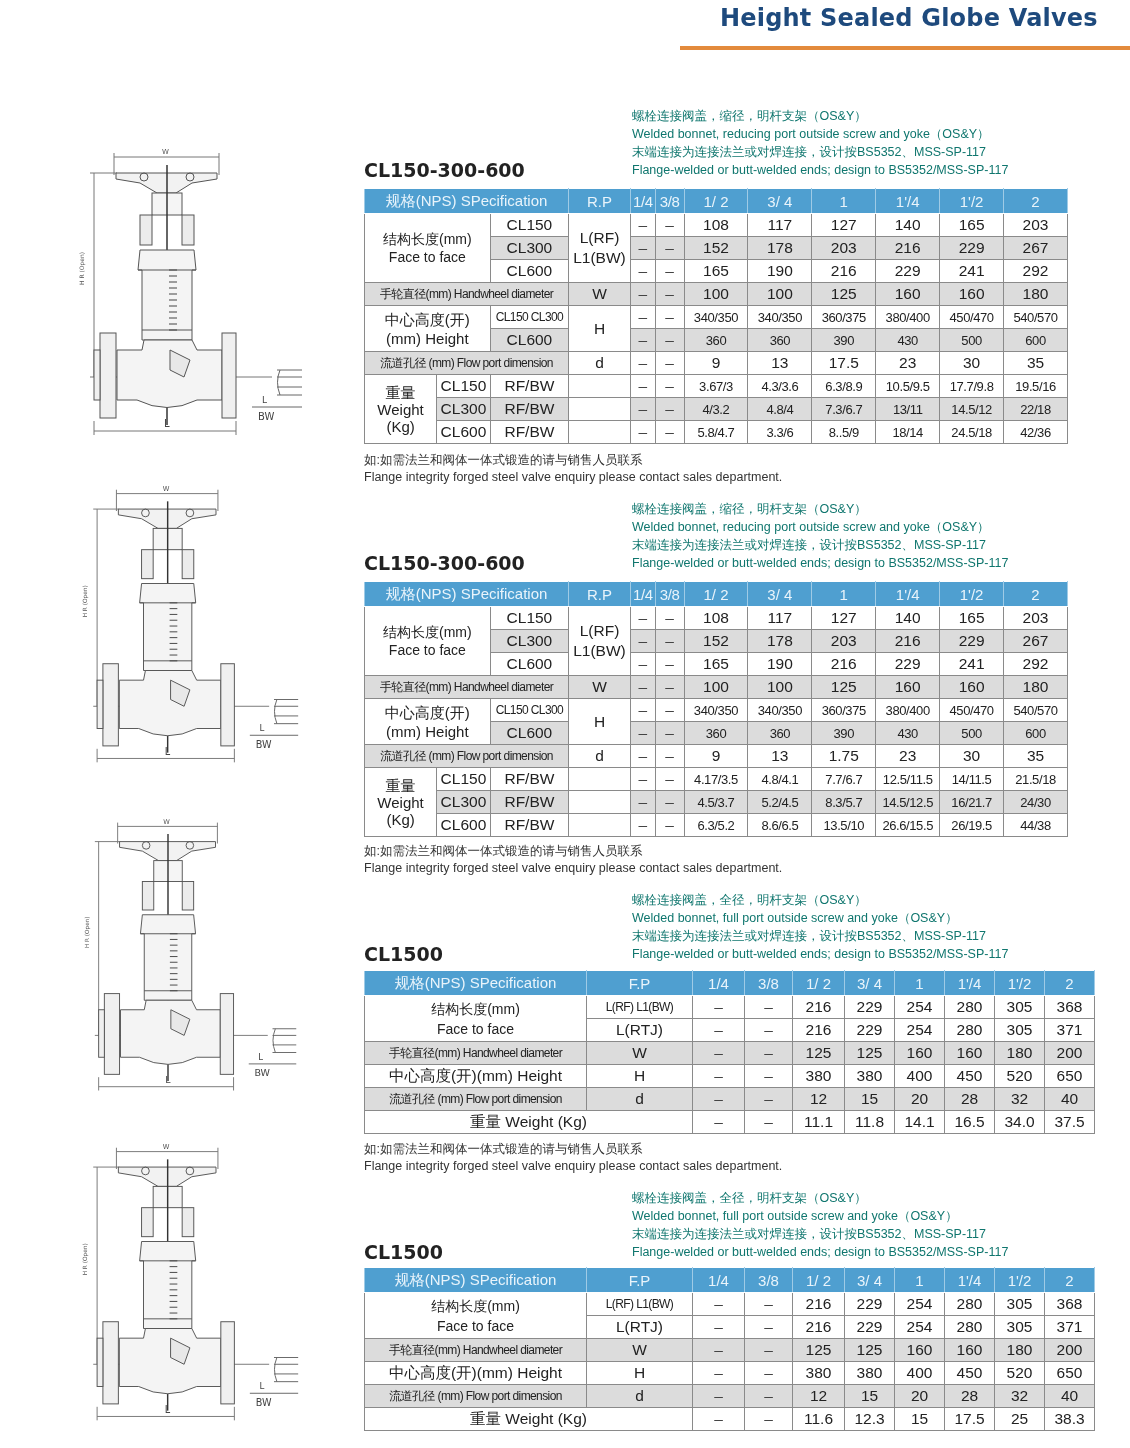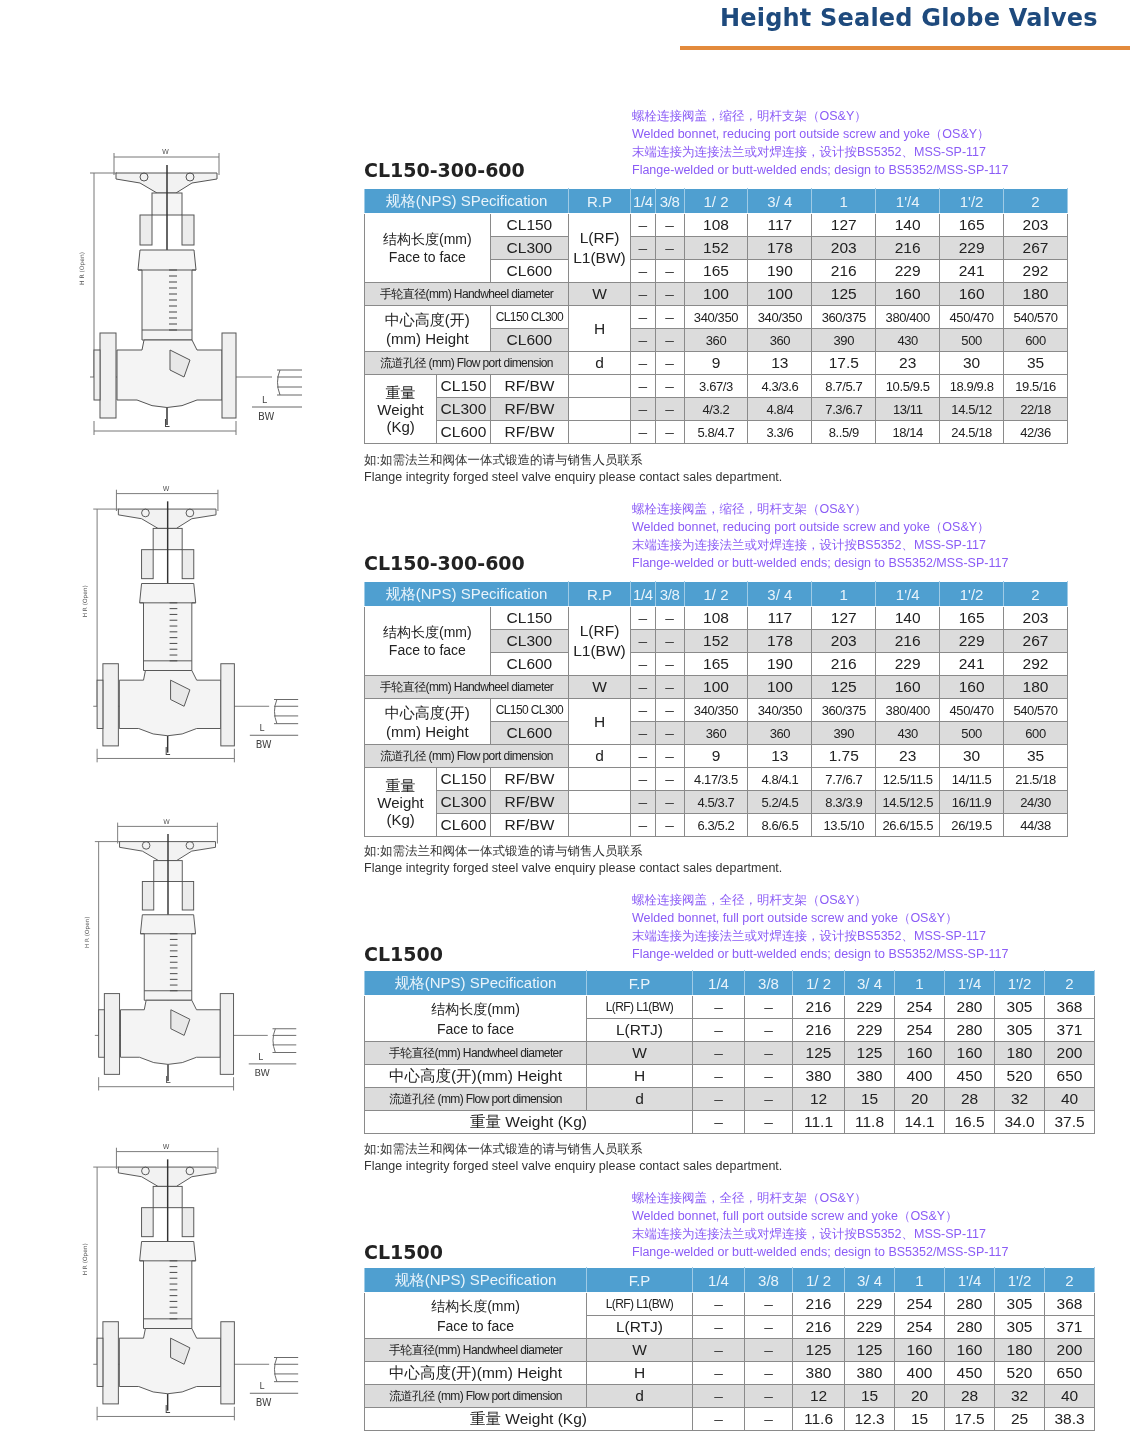--- a/index.html
+++ b/index.html
@@ -4,21 +4,21 @@
 <style>
   * { box-sizing: border-box; margin: 0; padding: 0; }
   body { width: 1130px; height: 1448px; background: #ffffff; position: relative; overflow: hidden; font-family: "Liberation Sans", "DejaVu Sans", sans-serif; color: #222; }
   .page-title { position: absolute; left: 720px; top: 4px; font-family: "DejaVu Sans", sans-serif; font-weight: bold; font-size: 24px; color: #1e4a7d; letter-spacing: 0.2px; }
   .title-rule { position: absolute; left: 680px; top: 46px; width: 450px; height: 4px; background: #e38a3c; }
   .drawing { position: absolute; left: 72px; width: 230px; }
   .drawing svg { width: 230px; height: 100%; }
 
   .heading-block { position: absolute; left: 364px; width: 705px; }
   .class-title { position: absolute; left: 0; font-family: "DejaVu Sans", sans-serif; font-weight: bold; font-size: 19px; color: #222; }
-  .desc { position: absolute; left: 268px; font-size: 12.5px; line-height: 17.5px; color: #8b5cf6; white-space: nowrap; }
+  .desc { position: absolute; left: 268px; font-size: 12.5px; line-height: 17.5px; color: #0f766e; white-space: nowrap; }
 
   table.spec { position: absolute; left: 364px; border-collapse: collapse; font-size: 15.5px; color: #222; table-layout: fixed; }
   table.spec td, table.spec th { border: 1px solid #8a8a8a; text-align: center; white-space: nowrap; overflow: hidden; padding: 0; }
   table.spec th { background: #4f9fd0; color: #e9f4fb; font-weight: normal; font-size: 15px; border-color: #ffffff; border-left: 1px solid #9fcbe6; border-right: 1px solid #9fcbe6; }
   table.spec tr.grey td.g, table.spec td.gcell { background: #dcdcdc; }
   .small { font-size: 13px; letter-spacing: -0.4px; }
   .xsmall { font-size: 12px; letter-spacing: -0.6px; }
   .dash { color: #444; }
   .note { position: absolute; left: 364px; font-size: 12.5px; line-height: 17px; color: #333; white-space: nowrap; }
 </style>
@@ -209,23 +209,23 @@
           <div>Weight</div>
           <div>(Kg)</div>
         </td>
         <td>CL150</td>
         <td>RF/BW</td>
         <td></td>
         <td class="dash">–</td>
         <td class="dash">–</td>
         <td class="small">3.67/3</td>
         <td class="small">4.3/3.6</td>
-        <td class="small">8.7/5.7</td>
+        <td class="small">6.3/8.9</td>
         <td class="small">10.5/9.5</td>
-        <td class="small">18.9/9.8</td>
+        <td class="small">17.7/9.8</td>
         <td class="small">19.5/16</td>
       </tr>
       <tr style="height: 23px;">
         <td class="gcell">CL300</td>
         <td class="gcell">RF/BW</td>
         <td></td>
         <td class="dash gcell">–</td>
         <td class="dash gcell">–</td>
         <td class="gcell small">4/3.2</td>
         <td class="gcell small">4.8/4</td>
@@ -446,23 +446,23 @@
         <td class="small">21.5/18</td>
       </tr>
       <tr style="height: 23px;">
         <td class="gcell">CL300</td>
         <td class="gcell">RF/BW</td>
         <td></td>
         <td class="dash gcell">–</td>
         <td class="dash gcell">–</td>
         <td class="gcell small">4.5/3.7</td>
         <td class="gcell small">5.2/4.5</td>
-        <td class="gcell small">8.3/3.9</td>
+        <td class="gcell small">8.3/5.7</td>
         <td class="gcell small">14.5/12.5</td>
-        <td class="gcell small">16/11.9</td>
+        <td class="gcell small">16/21.7</td>
         <td class="gcell small">24/30</td>
       </tr>
       <tr style="height: 23px;">
         <td>CL600</td>
         <td>RF/BW</td>
         <td></td>
         <td class="dash">–</td>
         <td class="dash">–</td>
         <td class="small">6.3/5.2</td>
         <td class="small">8.6/6.5</td>

